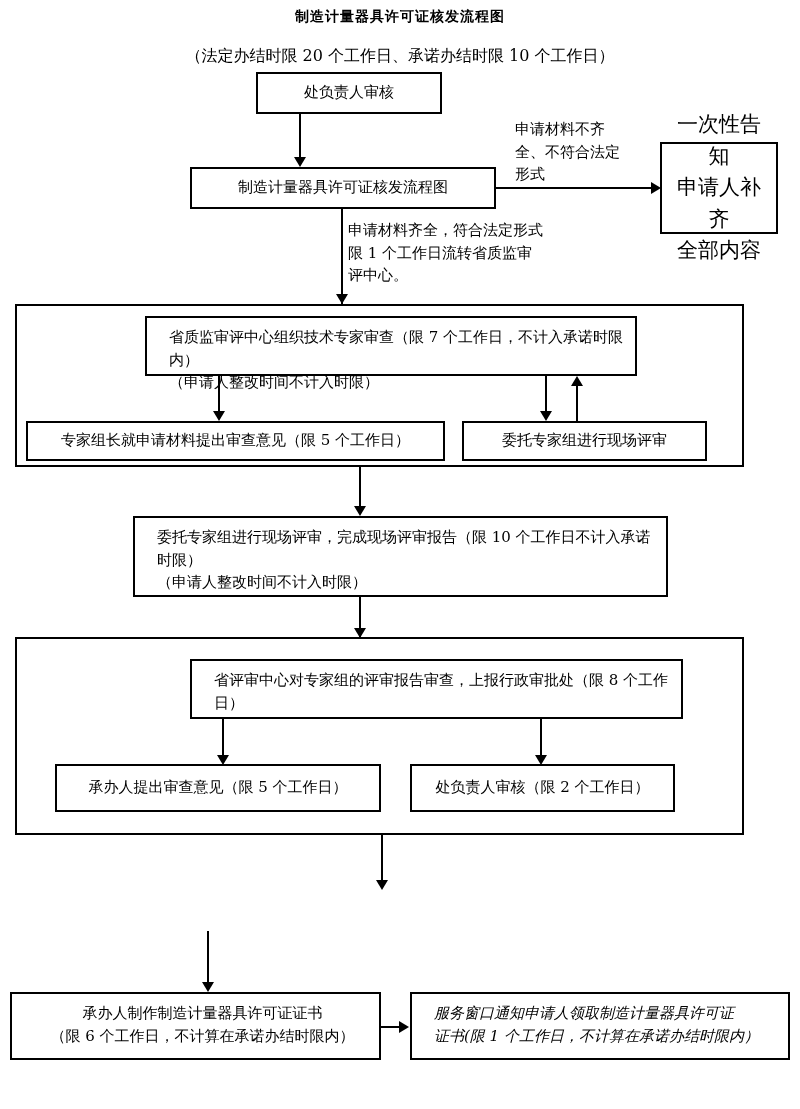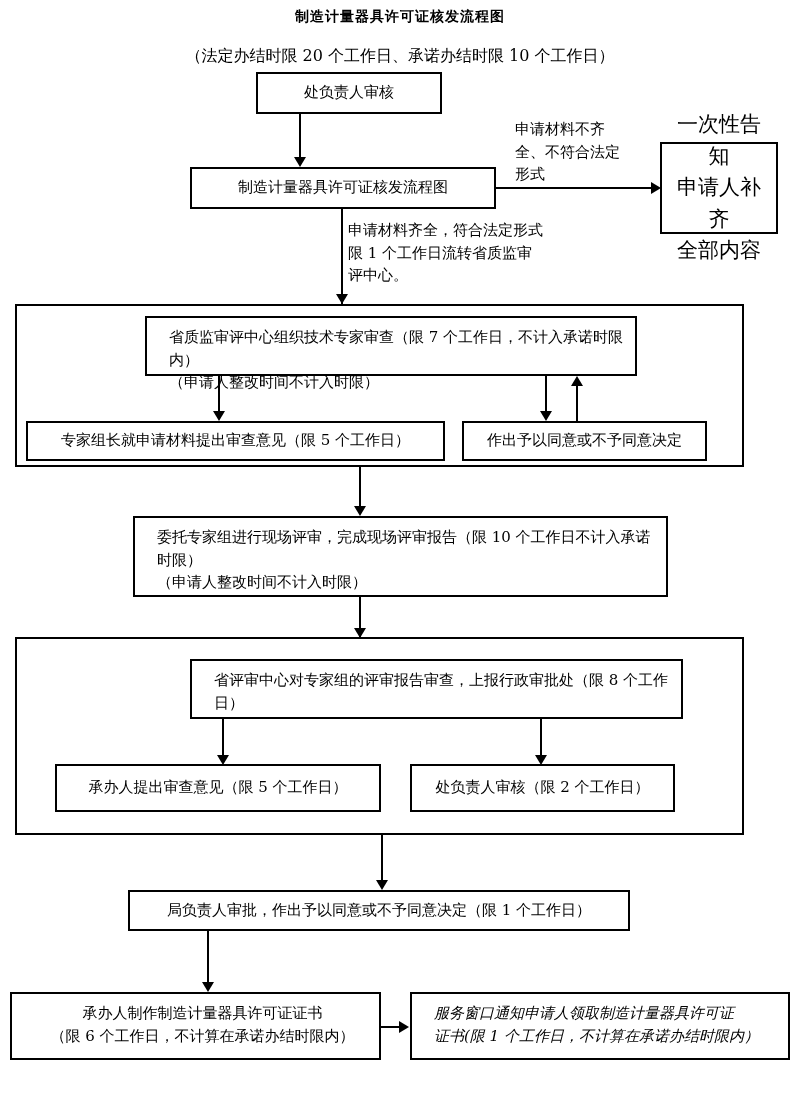--- a/index.html
+++ b/index.html
@@ -148,21 +148,21 @@
   <div class="abs arrow-down" style="left:540px; top:411px;"></div>
 
   <div class="abs vline" style="left:576px; top:385px; height:36px;"></div>
   <div class="abs arrow-up" style="left:571px; top:376px;"></div>
 
   <div class="abs box center" style="left:26px; top:421px; width:419px; height:40px;">
     <span class="box-inner">专家组长就申请材料提出审查意见（限 5 个工作日）</span>
   </div>
 
   <div class="abs box center" style="left:462px; top:421px; width:245px; height:40px;">
-    <span class="box-inner">作出予以同意或不予同意决定</span>
+    <span class="box-inner">委托专家组进行现场评审</span>
   </div>
 
   <div class="abs vline" style="left:359px; top:467px; height:40px;"></div>
   <div class="abs arrow-down" style="left:354px; top:506px;"></div>
 
   <div class="abs box left top" style="left:133px; top:516px; width:535px; height:81px;">
     <span class="box-inner edge-label">委托专家组进行现场评审，完成现场评审报告（限 10 个工作日不计入承诺时限）
 （申请人整改时间不计入时限）</span>
   </div>
 
@@ -185,23 +185,20 @@
     <span class="box-inner">承办人提出审查意见（限 5 个工作日）</span>
   </div>
 
   <div class="abs box center" style="left:410px; top:764px; width:265px; height:48px;">
     <span class="box-inner">处负责人审核（限 2 个工作日）</span>
   </div>
 
   <div class="abs vline" style="left:381px; top:835px; height:47px;"></div>
   <div class="abs arrow-down" style="left:376px; top:880px;"></div>
 
-  <div class="abs box center" style="left:128px; top:890px; width:502px; height:41px;">
-    <span class="box-inner">局负责人审批，作出予以同意或不予同意决定（限 1 个工作日）</span>
-  </div>
 
   <div class="abs vline" style="left:207px; top:931px; height:52px;"></div>
   <div class="abs arrow-down" style="left:202px; top:982px;"></div>
 
   <div class="abs box left top" style="left:10px; top:992px; width:371px; height:68px;">
     <span class="box-inner edge-label" style="text-align:center;">承办人制作制造计量器具许可证证书
 （限 6 个工作日，不计算在承诺办结时限内）</span>
   </div>
 
   <div class="abs hline" style="left:381px; top:1026px; width:20px;"></div>

